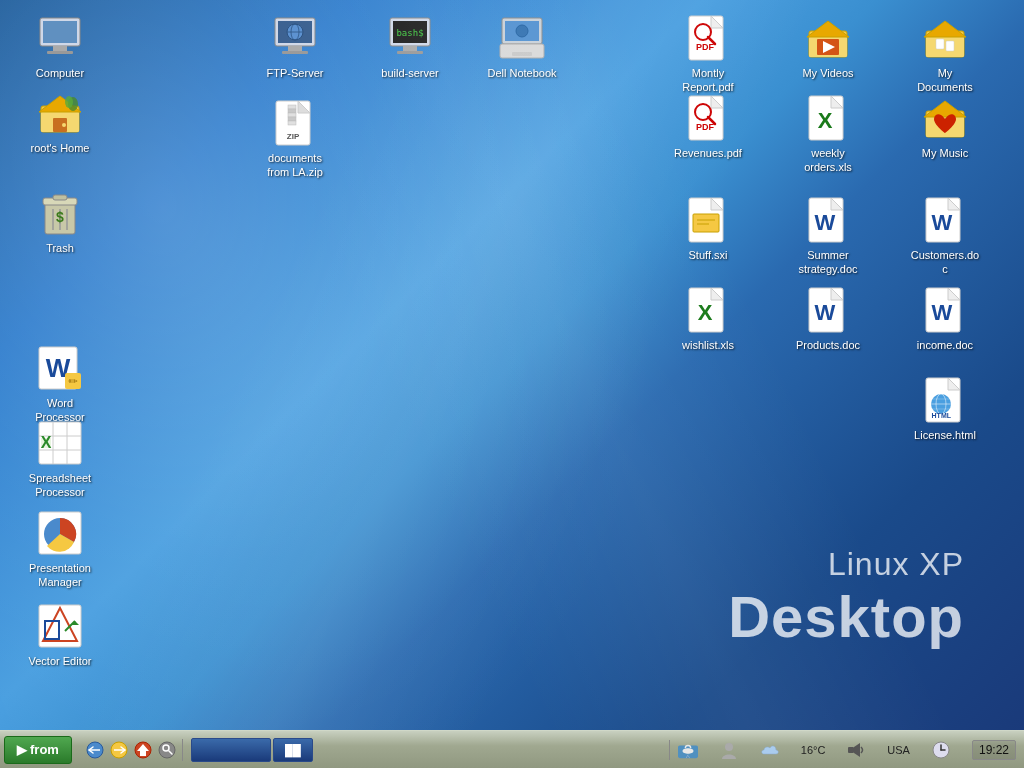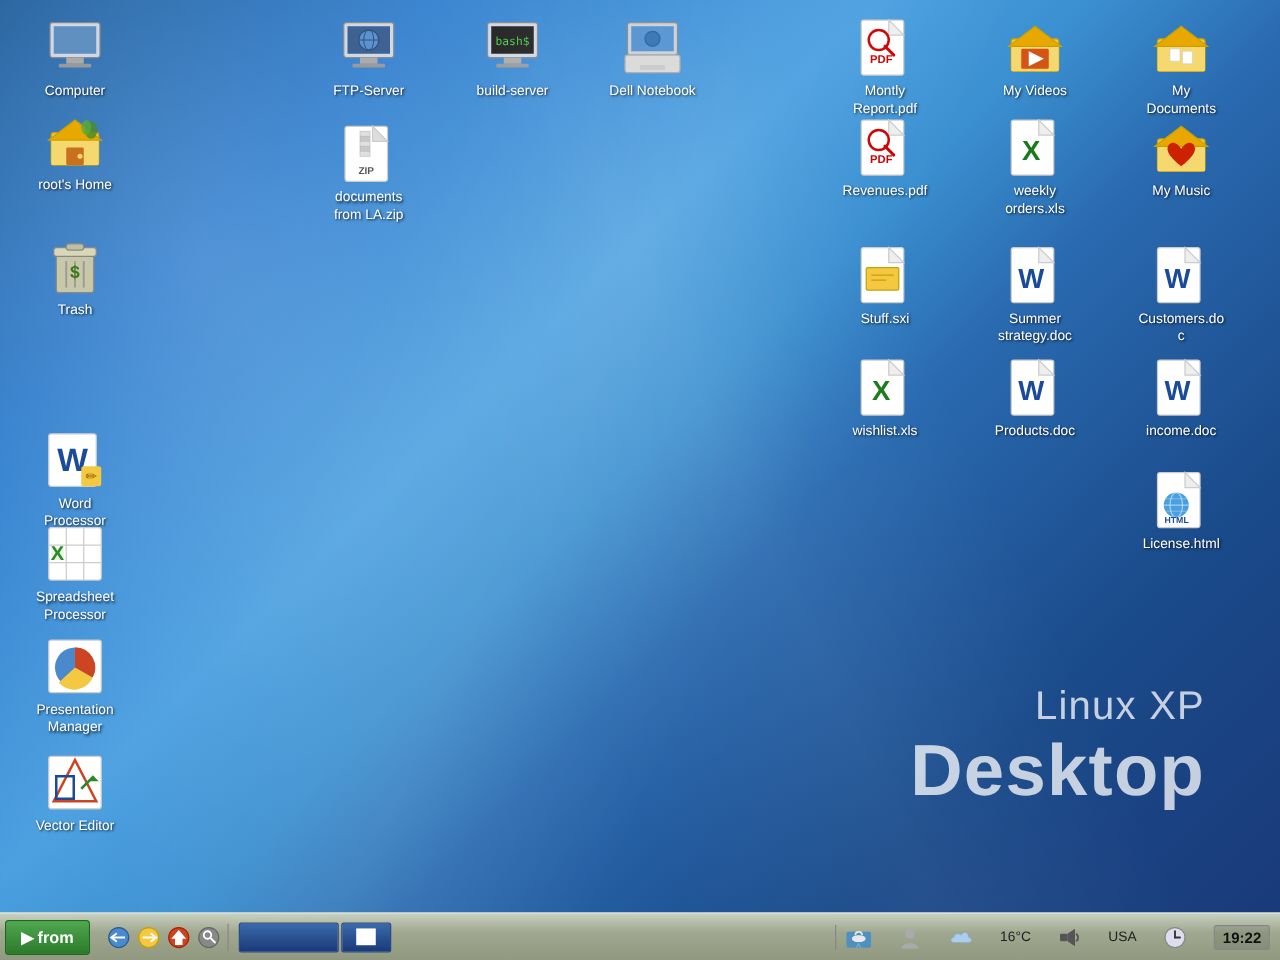--- a/index.html
+++ b/index.html
@@ -174,21 +174,21 @@
       cursor: pointer;
     }
 
     
     .clock-area {
       background: rgba(0,0,0,0.1);
       border: 1px solid #888;
       padding: 2px 6px;
       border-radius: 2px;
       font-size: 12px;
-      font-weight: bold;
+      font-weight: normal;
       color: #111;
     }
   </style>
 </head>
 <body>
 
 <div id="desktop">
 
   <div class="watermark">
     <div class="watermark-top">Linux XP</div>

